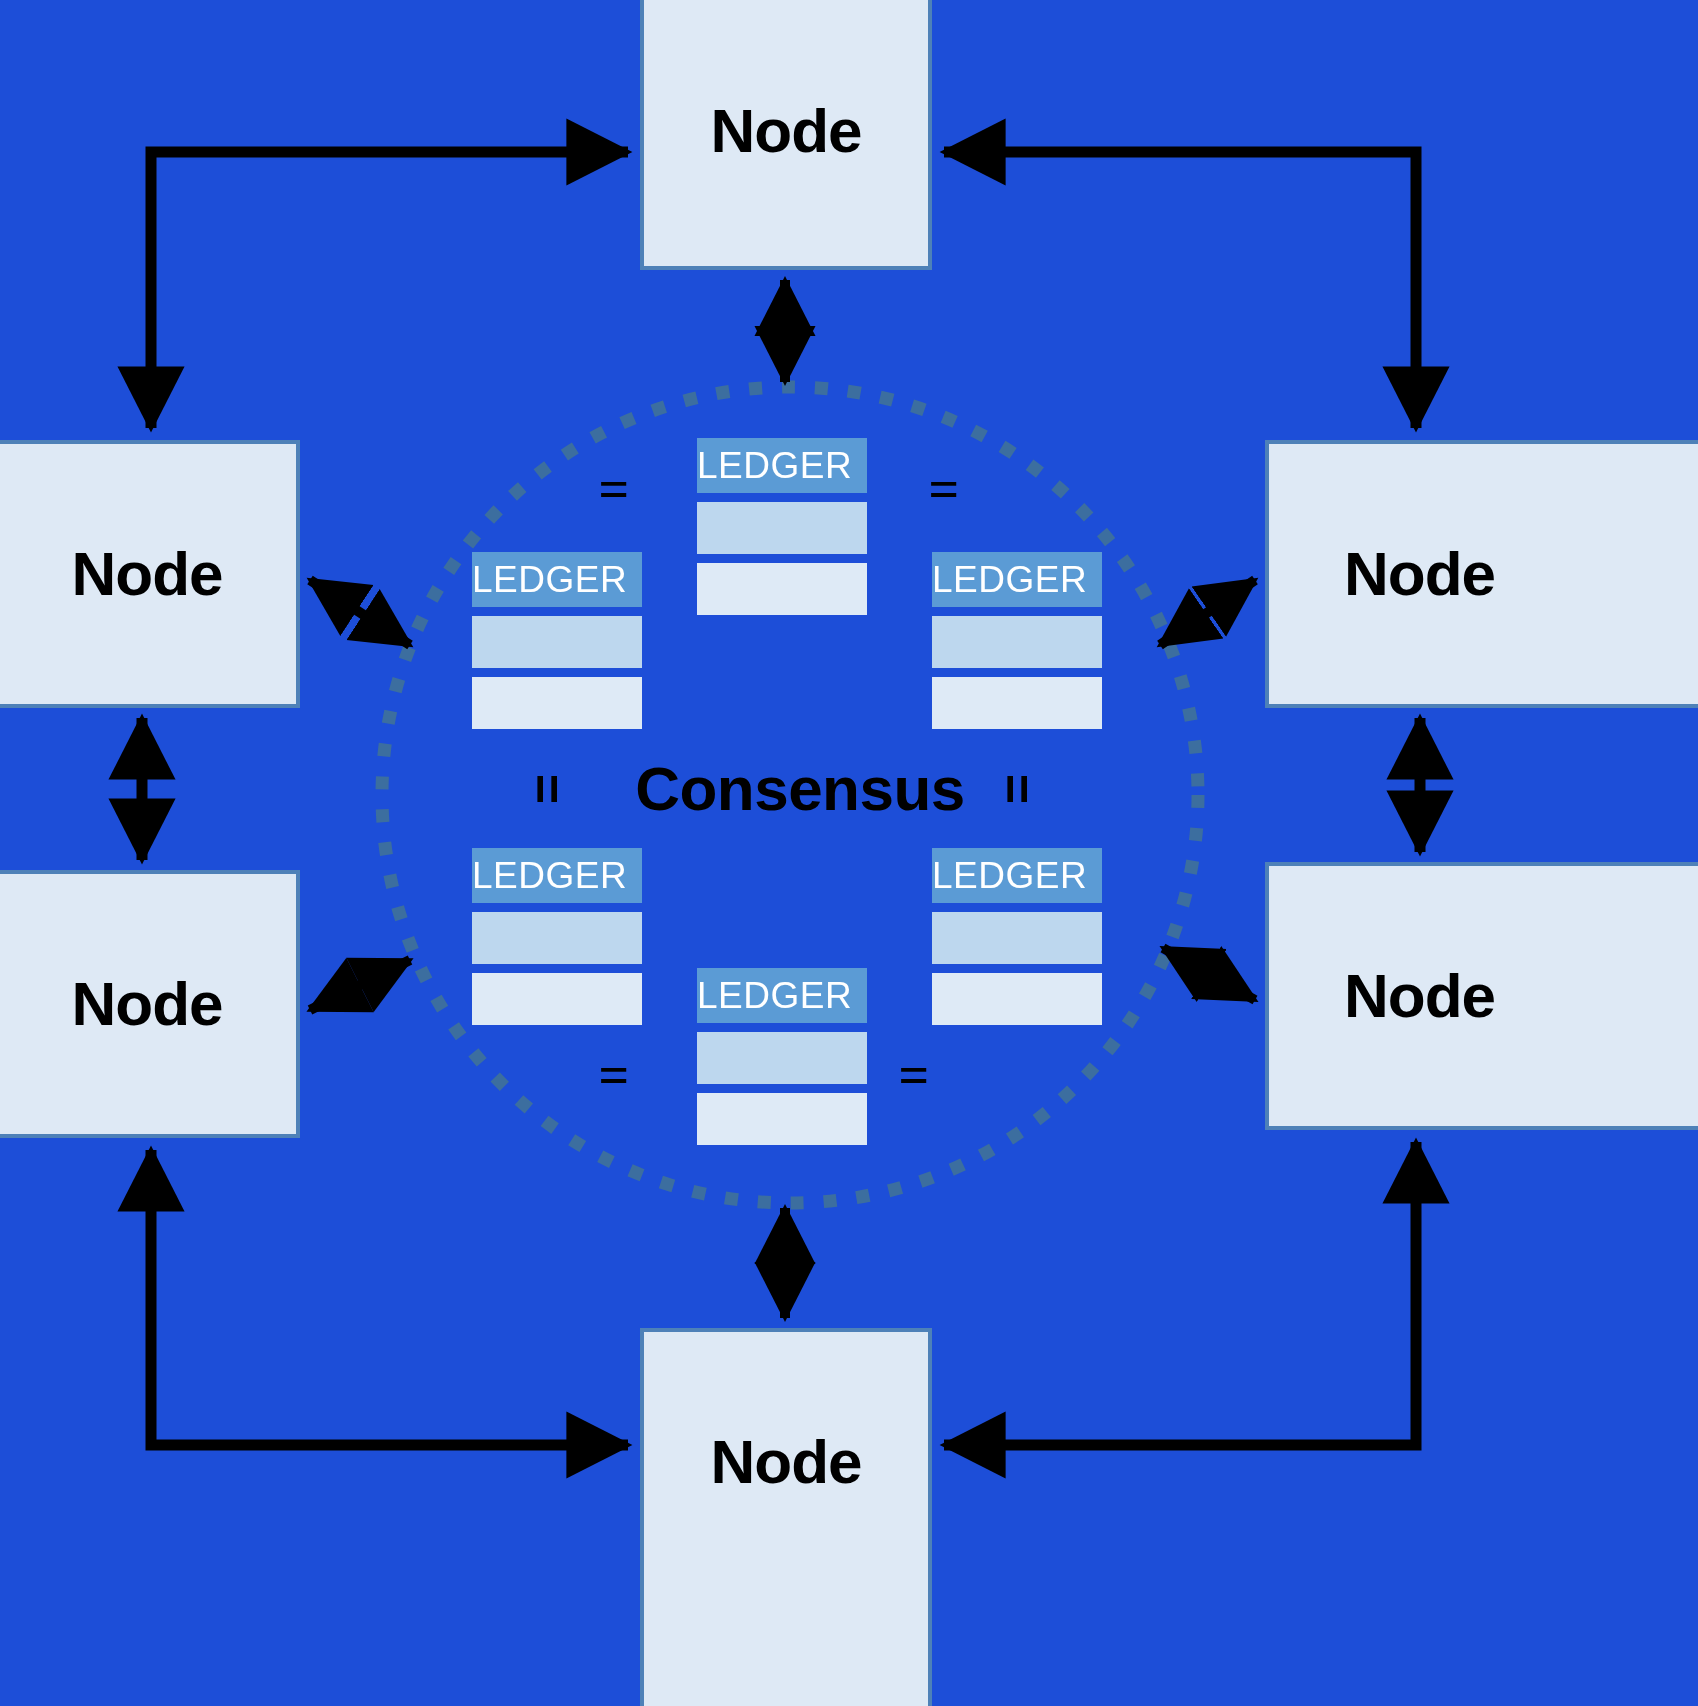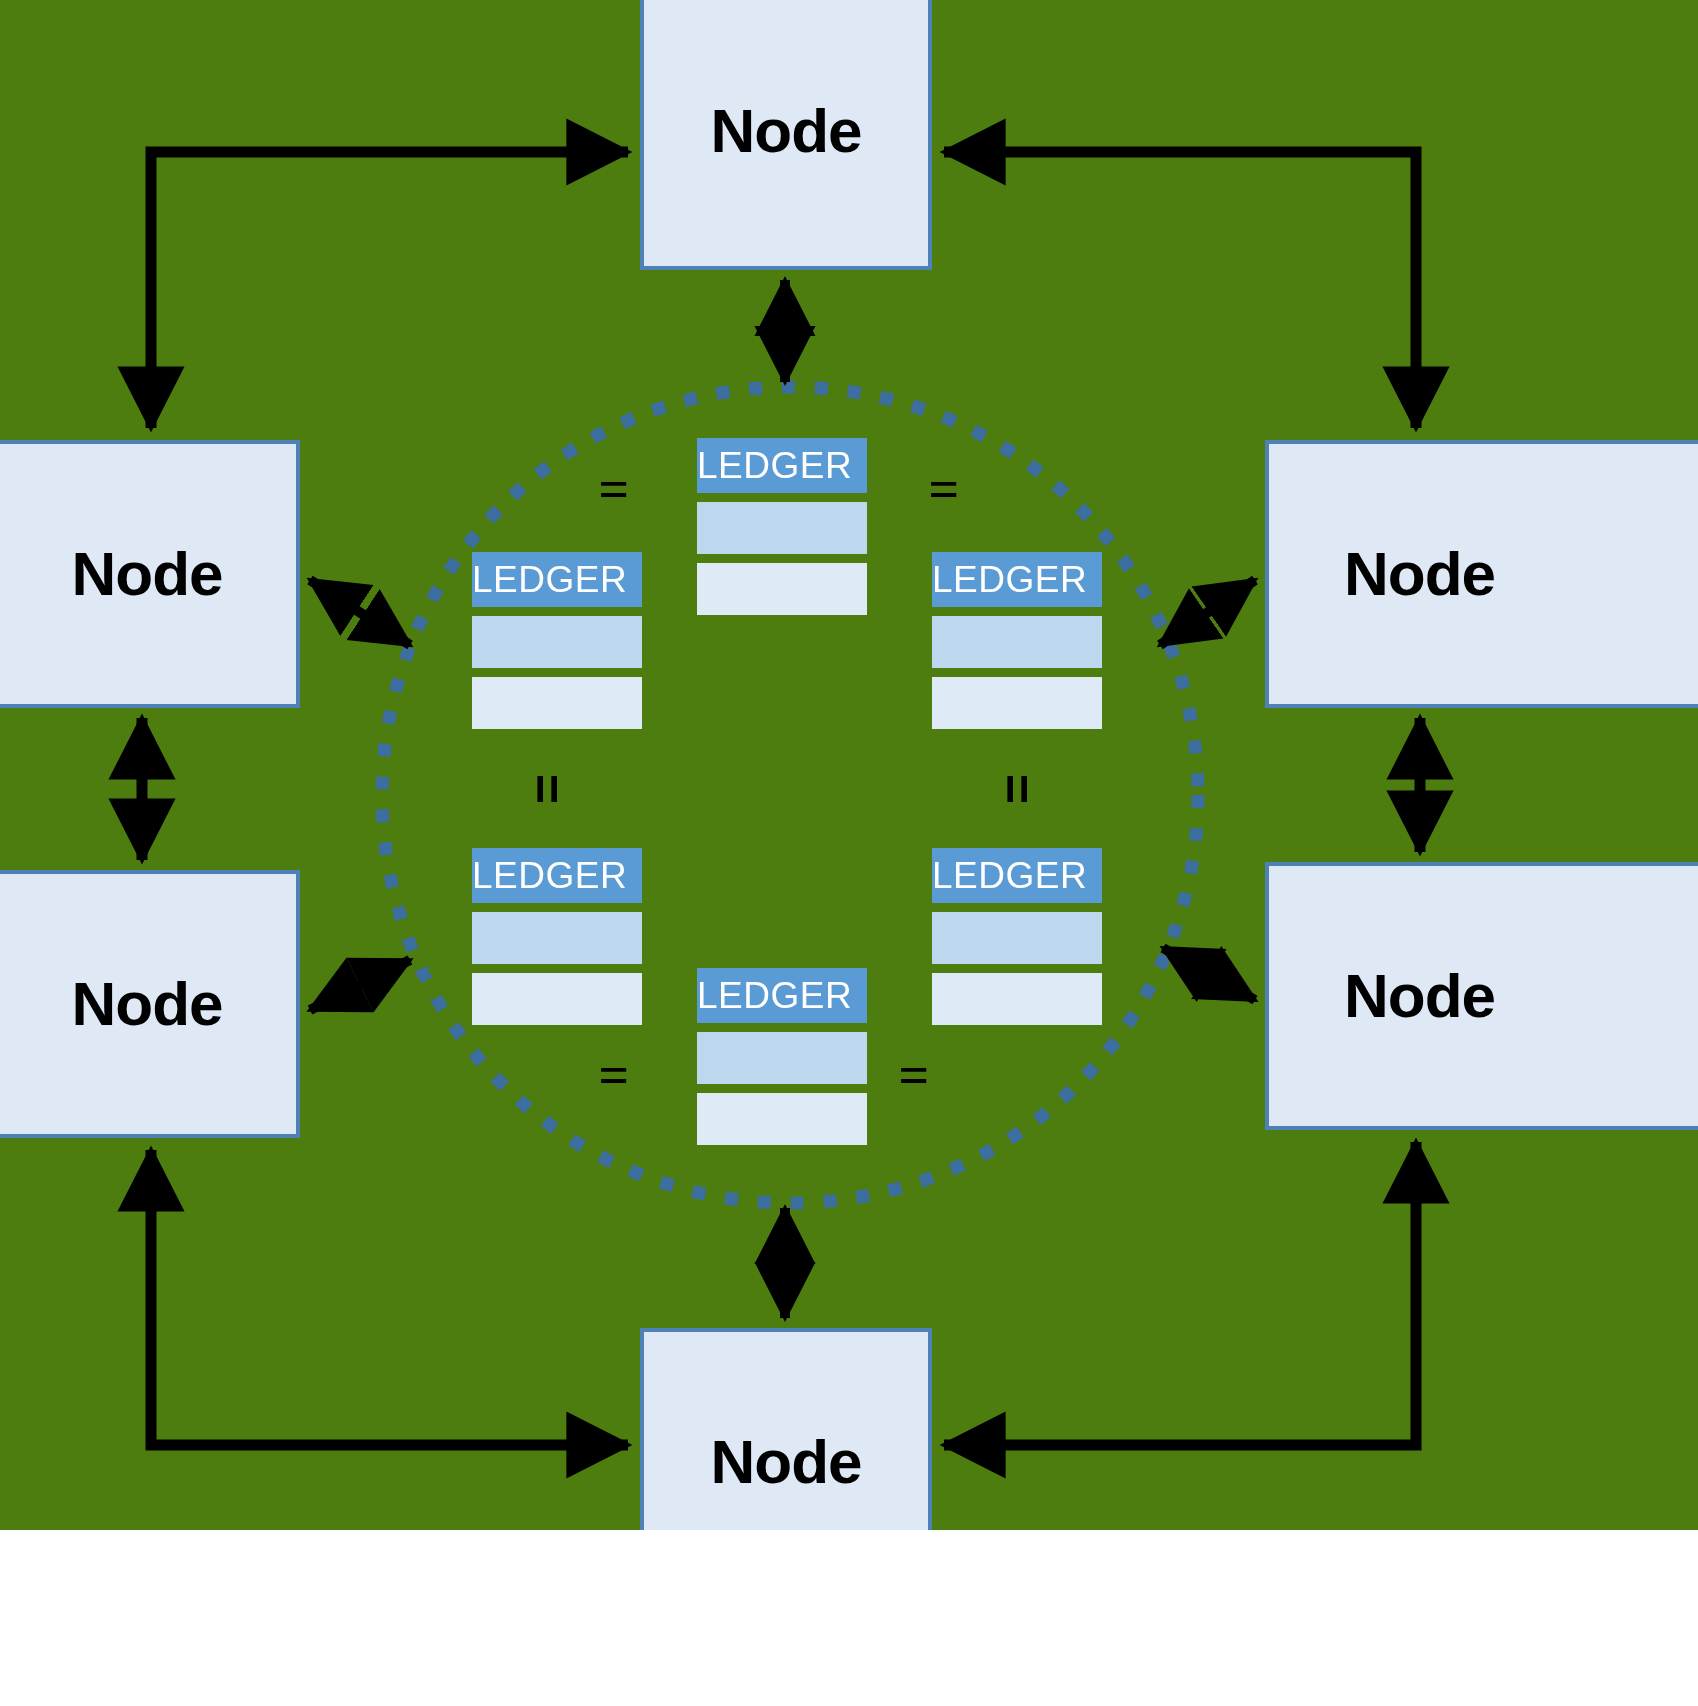--- a/index.html
+++ b/index.html
@@ -3,22 +3,22 @@
 <meta charset="utf-8">
 <style>
   html, body {
     margin: 0;
     padding: 0;
     background: #ffffff;
   }
   #canvas {
     position: relative;
     width: 1698px;
-    height: 1530px;
-    background: #4d7c0f;
+    height: 1706px;
+    background: #1d4ed8;
     font-family: "Liberation Sans", sans-serif;
     overflow: hidden;
     text-decoration: underline;
   }
   #wires {
     position: absolute;
     left: 0; top: 0;
     width: 1698px;
     height: 1706px;
     pointer-events: none;
@@ -194,14 +194,15 @@
     <div class="ledger-bar2"></div>
   </div>
 
   <span class="eq eq-slant" style="left:598px; top:462px;">=</span>
   <span class="eq eq-slant" style="left:928px; top:462px;">=</span>
   <span class="eq eq-straight" style="left:533px; top:763px; transform:rotate(90deg);">=</span>
   <span class="eq eq-straight" style="left:1003px; top:763px; transform:rotate(90deg);">=</span>
   <span class="eq eq-slant" style="left:598px; top:1048px;">=</span>
   <span class="eq eq-slant" style="left:898px; top:1048px;">=</span>
 
+  <div id="consensus-label">Consensus</div>
 
 </div>
 
 </body></html>

